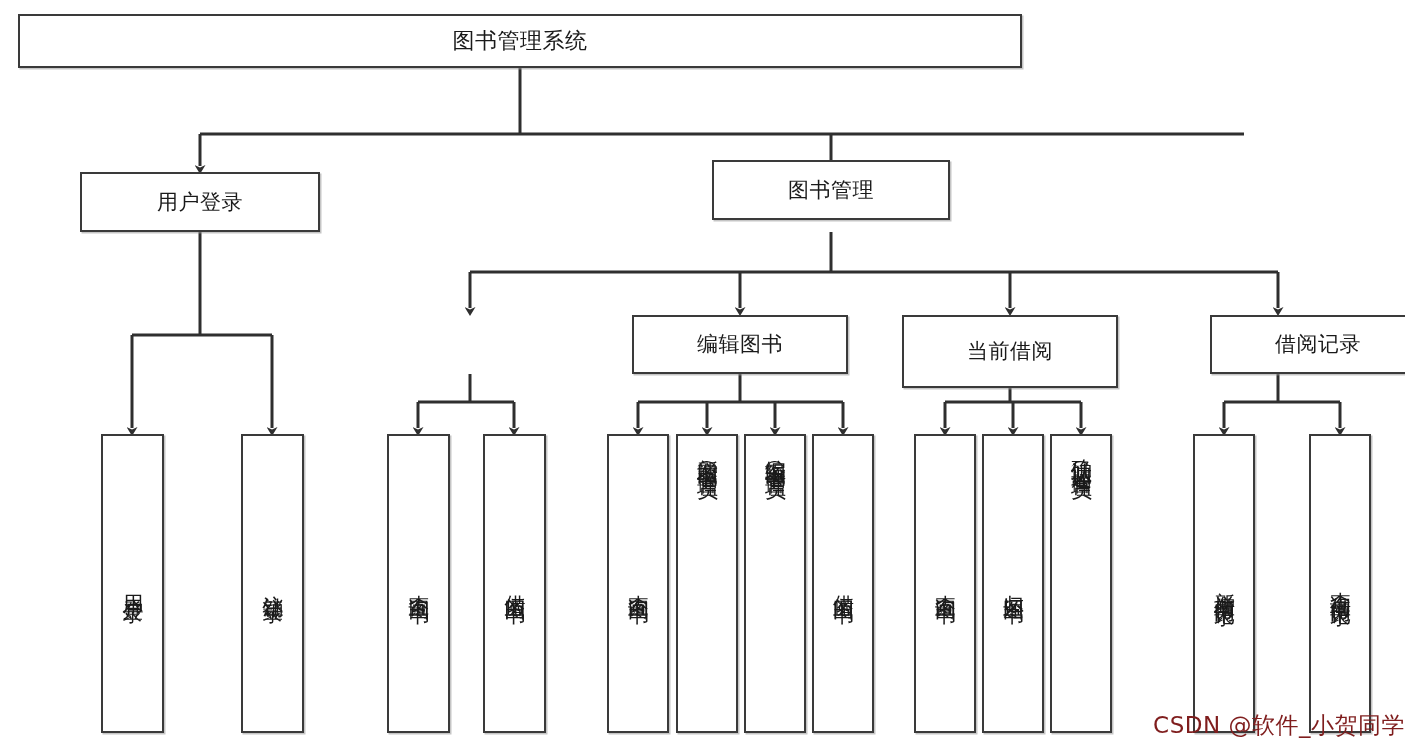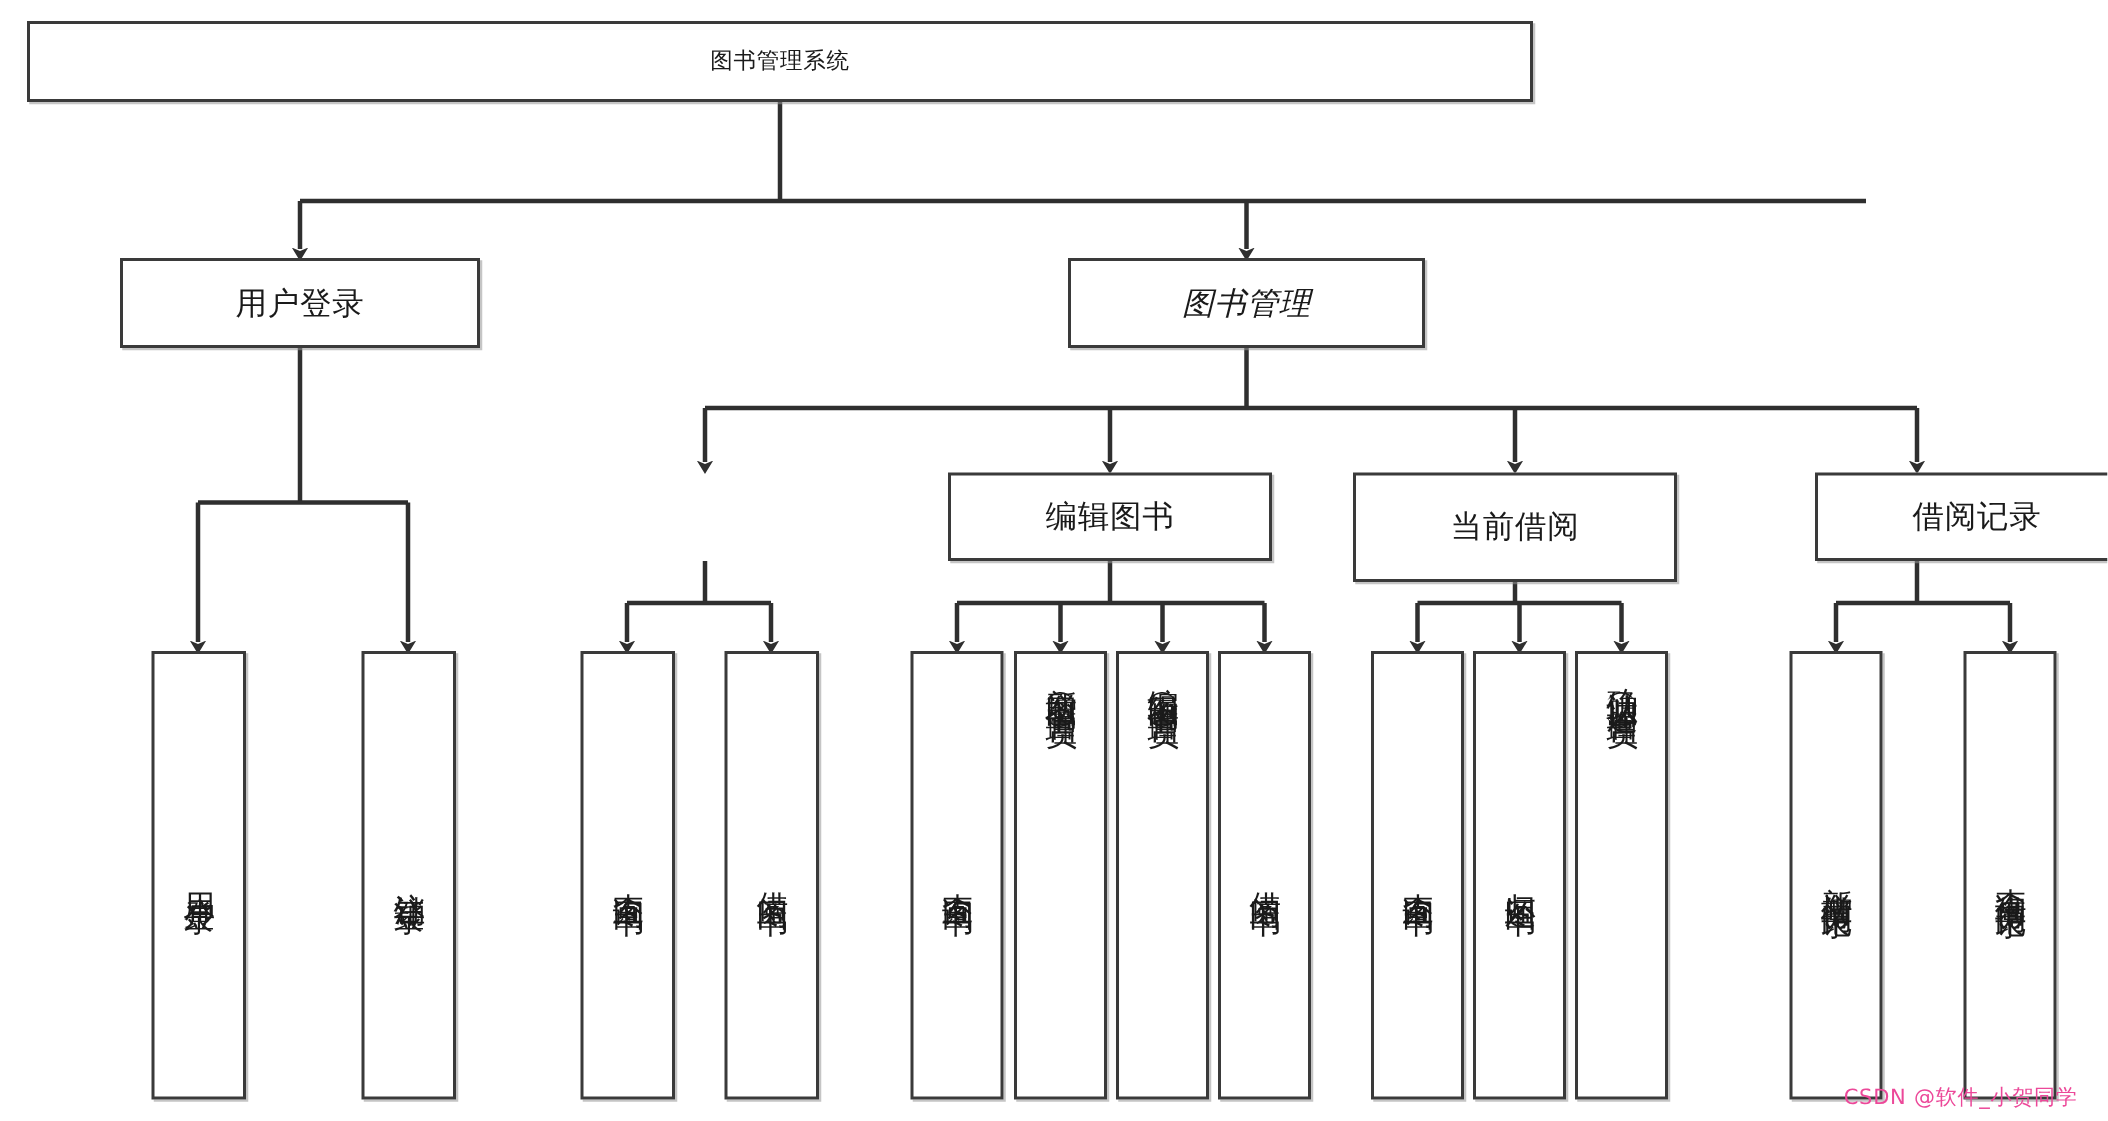--- a/index.html
+++ b/index.html
@@ -42,21 +42,21 @@
     text-align: center;
     line-height: 1.18;
     white-space: nowrap;
   }
   
   .node.horiz .cap {
     font-size: 21px;
     letter-spacing: 0.5px;
   }
   .node.root .cap {
-    font-size: 15px;
+    font-size: 22px;
     letter-spacing: 0.5px;
   }
   
   .node.vert {
     align-items: flex-start;
     justify-content: center;
     padding-top: 6px;
   }
   .node.vert .cap {
     writing-mode: vertical-rl;
@@ -66,24 +66,24 @@
     letter-spacing: 3px;
     white-space: nowrap;
   }
   
   .node.vert.mid {
     align-items: center;
     padding-top: 0;
   }
   #watermark {
     position: absolute;
-    right: 20px;
+    right: 0;
     bottom: 6px;
-    font-size: 14px;
-    color: #ec4899;
+    font-size: 23px;
+    color: #7f1d1d;
     letter-spacing: 0.5px;
     white-space: nowrap;
     user-select: none;
   }
 </style>
 </head>
 <body>
 
 <div id="canvas">
 
@@ -139,21 +139,21 @@
   </svg>
 
   <div class="node horiz root" style="left:18px; top:14px; width:1004px; height:54px;">
     <span class="cap">图书管理系统</span>
   </div>
 
   <div class="node horiz" style="left:80px; top:172px; width:240px; height:60px;">
     <span class="cap">用户登录</span>
   </div>
 
-  <div class="node horiz" style="left:712px; top:172px; width:238px; height:60px;font-style:italic;">
+  <div class="node horiz" style="left:712px; top:160px; width:238px; height:60px;">
     <span class="cap">图书管理</span>
   </div>
 
 
   <div class="node horiz" style="left:632px; top:315px; width:216px; height:59px;">
     <span class="cap">编辑图书</span>
   </div>
 
   <div class="node horiz" style="left:902px; top:315px; width:216px; height:73px;">
     <span class="cap">当前借阅</span>

